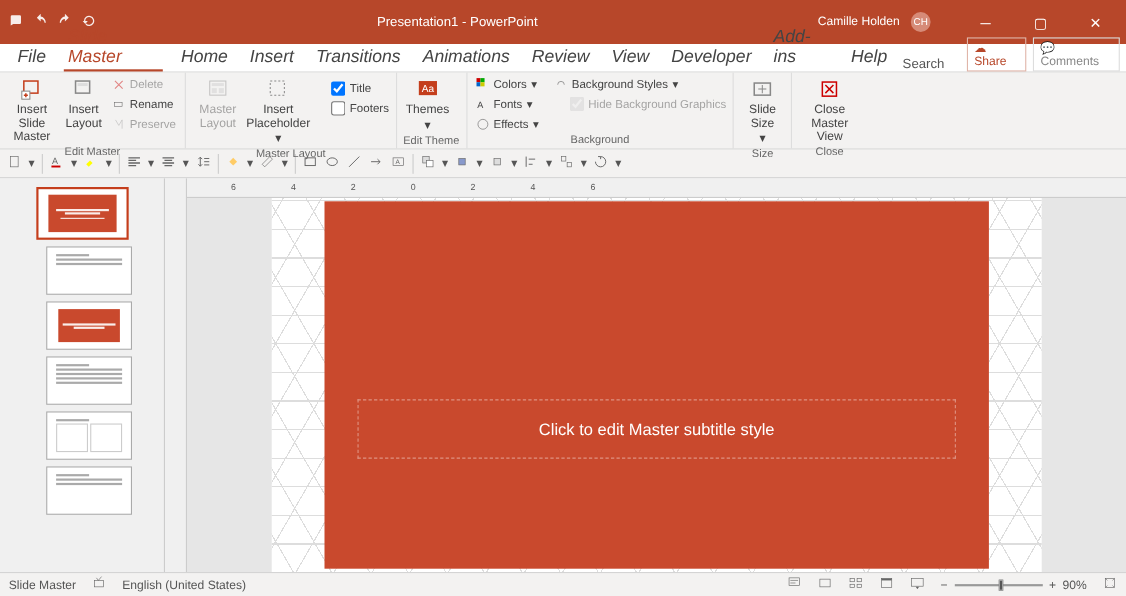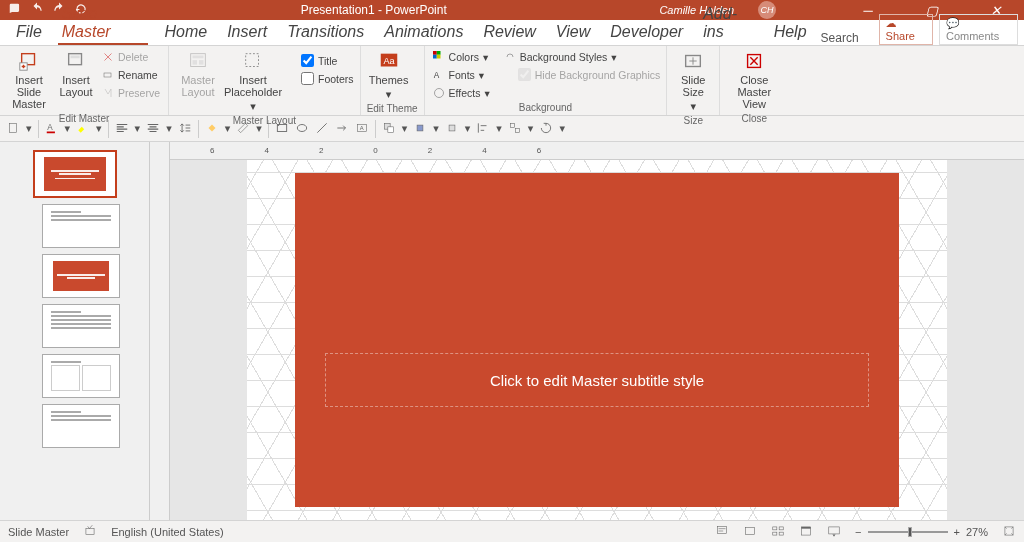--- a/index.html
+++ b/index.html
@@ -1,22 +1,22 @@
 <!DOCTYPE html>
 <html><head>
 <meta charset="utf-8">
 <style>
 * { margin: 0; padding: 0; box-sizing: border-box; font-family: "Segoe UI", sans-serif; }
 body { width: 1024px; height: 542px; overflow: hidden; background: #f3f3f3; display: flex; flex-direction: column; font-size: 11px; }
 
-.titlebar { height: 20px; background: #b7472a; color: #fff; display: flex; align-items: center; padding: 0 4px; }
+.titlebar { height: 40px; background: #b7472a; color: #fff; display: flex; align-items: center; padding: 0 4px; }
 .titlebar .qat { display: flex; gap: 8px; align-items: center; padding-left: 4px; }
 .titlebar .qat svg { width: 14px; height: 14px; fill: #fff; opacity: 0.9; }
 .titlebar .title { flex: 1; text-align: center; font-size: 12px; }
-.titlebar .userarea { display: flex; align-items: center; gap: 24px; padding-right: 4px; font-style: italic; }
+.titlebar .userarea { display: flex; align-items: center; gap: 10px; padding-right: 4px; }
 .titlebar .avatar { width: 18px; height: 18px; border-radius: 50%; background: #d68b78; display: inline-flex; align-items: center; justify-content: center; font-size: 9px; }
 .titlebar .winbtn { width: 40px; text-align: center; font-size: 13px; }
 
 .tabstrip { height: 26px; background: #fff; display: flex; align-items: flex-end; border-bottom: 1px solid #d4d4d4; padding: 0 6px; gap: 0; }
 .tabstrip .tab { padding: 5px 10px 4px; font-size: 16px; color: #444; position: relative; cursor: default; font-style: italic; }
 .tabstrip .tab.active { color: #b7472a; }
 .tabstrip .tab.active::after { content:""; position:absolute; left:6px; right:6px; bottom:0; height:2px; background:#b7472a; }
 .tabstrip .spacer { flex: 1; }
 .tabstrip .search { display: flex; align-items: center; gap: 4px; color: #555; font-size: 12px; padding-right: 20px; }
 .tabstrip .share { color: #b7472a; padding: 2px 6px; border: 1px solid #e0b5a9; font-size: 11px; margin-right: 6px; }
@@ -448,19 +448,19 @@
   <span><svg viewBox="0 0 24 24">
         <rect x="3" y="5" width="18" height="12" fill="none" stroke="#666"></rect>
         <path d="M10 18l2 3 2-3" stroke="#666"></path>
       </svg></span>
   <div class="zoom">
     <span>−</span>
     <div class="track">
         <div class="thumb"></div>
       </div>
     <span>+</span>
-    <span>27%</span>
+    <span>90%</span>
   </div>
   <span><svg viewBox="0 0 24 24">
         <rect x="5" y="5" width="14" height="14" fill="none" stroke="#666"></rect>
         <path d="M8 8l-3-3M16 8l3-3M8 16l-3 3M16 16l3 3" stroke="#666"></path>
       </svg></span>
 </div>
 
 </body></html>

